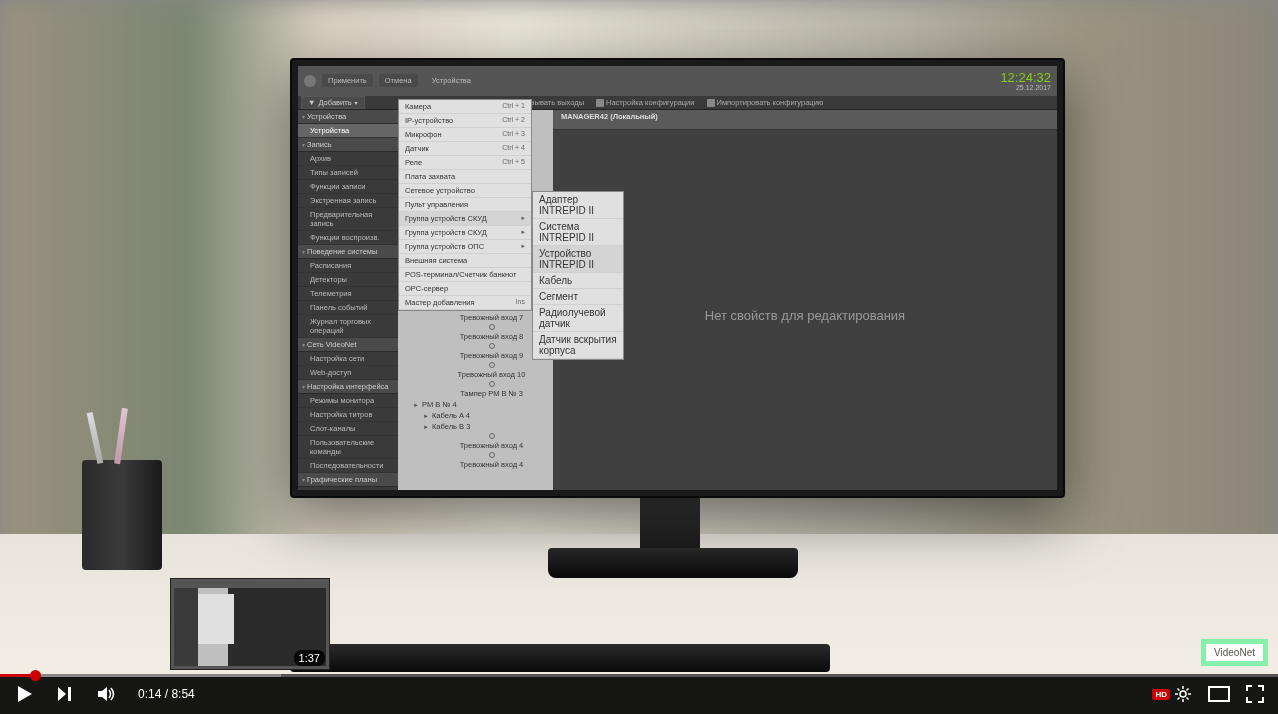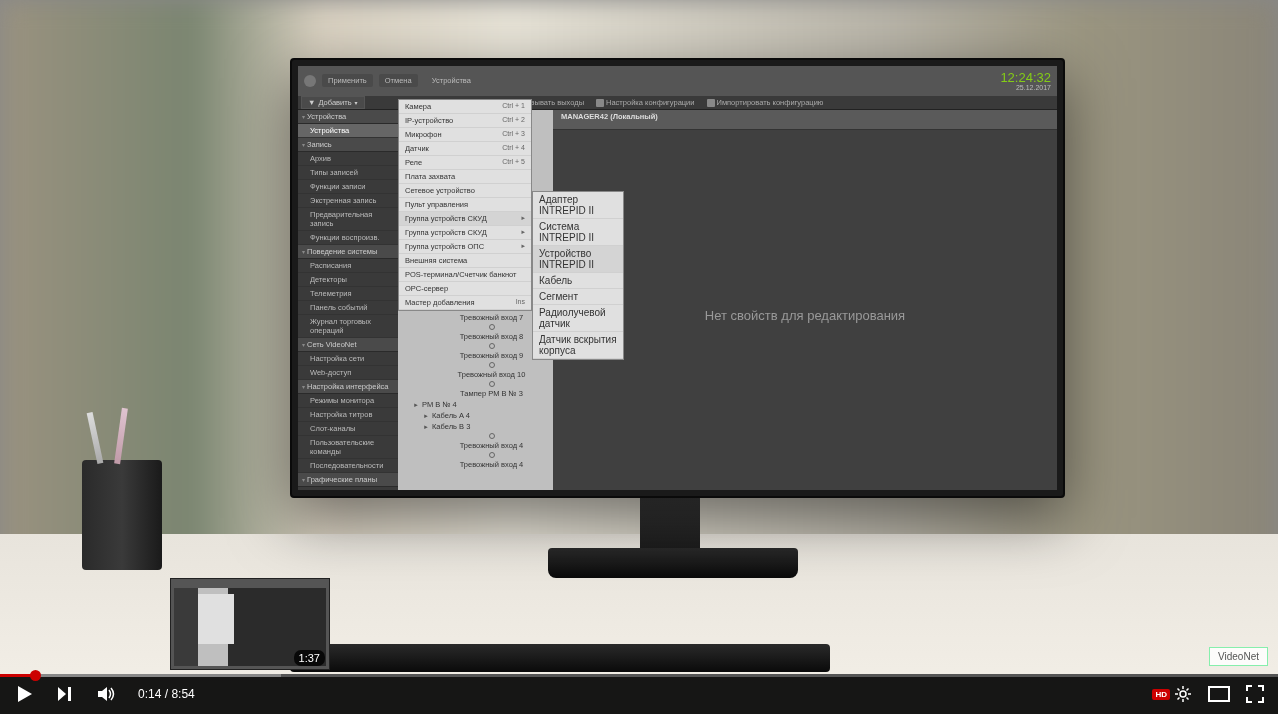--- a/index.html
+++ b/index.html
@@ -17,21 +17,21 @@
   
   
   .pen-cup { position: absolute; left: 82px; top: 460px; width: 80px; height: 110px; background: linear-gradient(90deg,#2a2a2a,#3a3a3a,#1a1a1a); border-radius: 4px; }
   .pen-cup::before { content:""; position:absolute; top:-48px; left:10px; width:6px; height:52px; background:linear-gradient(#ddd,#aaa); transform:rotate(-12deg); }
   .pen-cup::after { content:""; position:absolute; top:-52px; left:36px; width:6px; height:56px; background:linear-gradient(#e0c4d0,#c09aa8); transform:rotate(8deg); }
   
   
   .keyboard { position: absolute; left: 290px; bottom: 42px; width: 540px; height: 28px; background: linear-gradient(180deg,#2a2a2a,#0a0a0a); border-radius: 4px; }
   
   
-  .watermark { position: absolute; right: 10px; bottom: 48px; background: rgba(255,255,255,0.85); padding: 3px 8px; font-size: 10px; color: #555; border: 1px solid #86efac; }
+  .watermark { position: absolute; right: 10px; bottom: 48px; background: rgba(255,255,255,0.85); padding: 3px 8px; font-size: 10px; color: #555; border: 5px solid #86efac; }
   
   
   .app-header { height: 29px; background: #555; display: flex; align-items: center; padding: 0 6px; gap: 6px; color: #bbb; }
   .app-header .logo { width:12px; height:12px; border-radius:50%; background:#777; }
   .app-header .btn { background:#4a4a4a; padding:2px 6px; border-radius:2px; }
   .app-header .title { margin-left: 8px; }
   .app-header .clock { margin-left:auto; text-align:right; line-height:1; }
   .app-header .clock .time { font-size:13px; color:#84cc16; }
   .app-header .clock .date { font-size:7px; }
   

